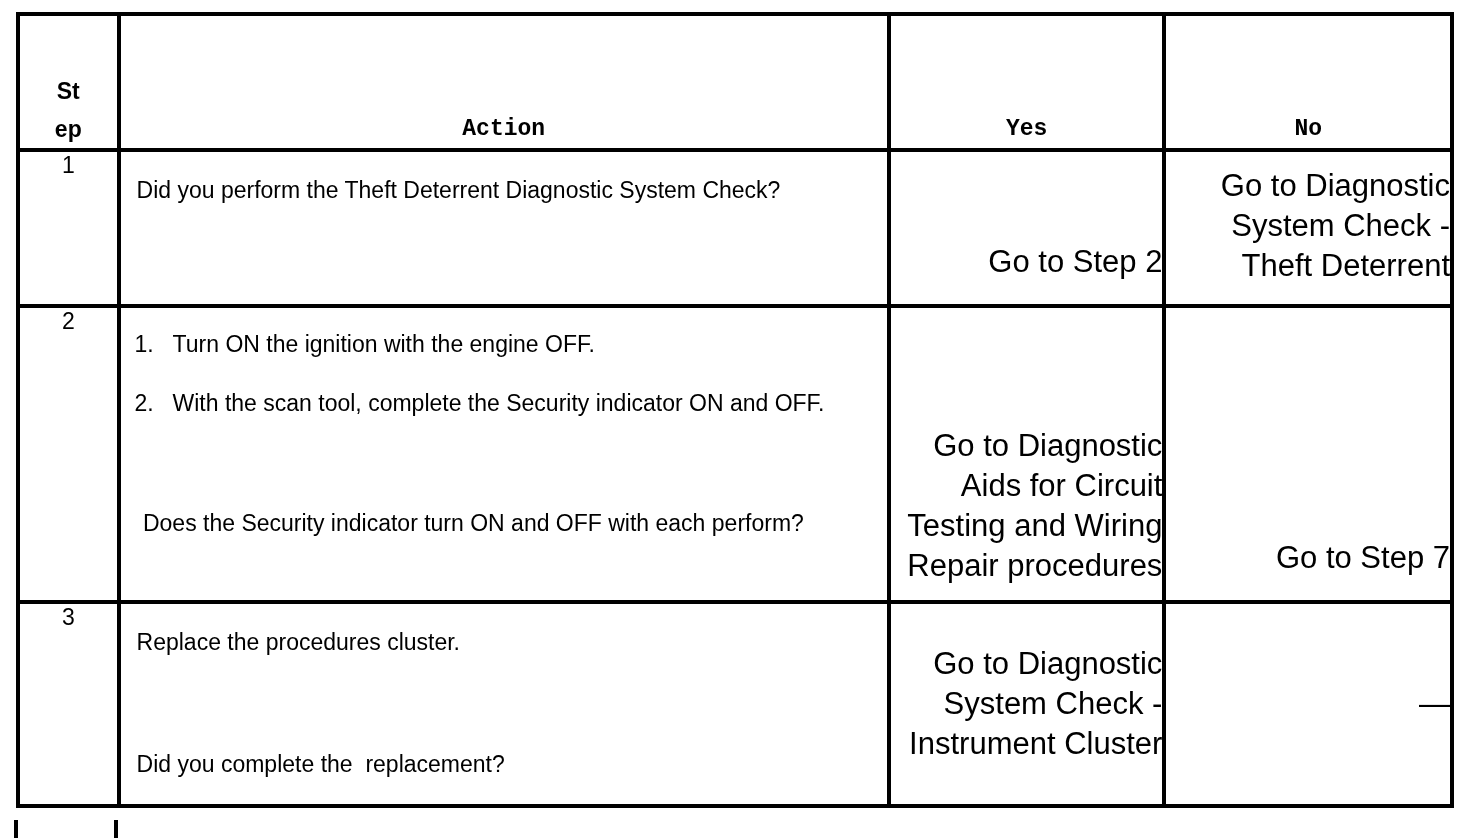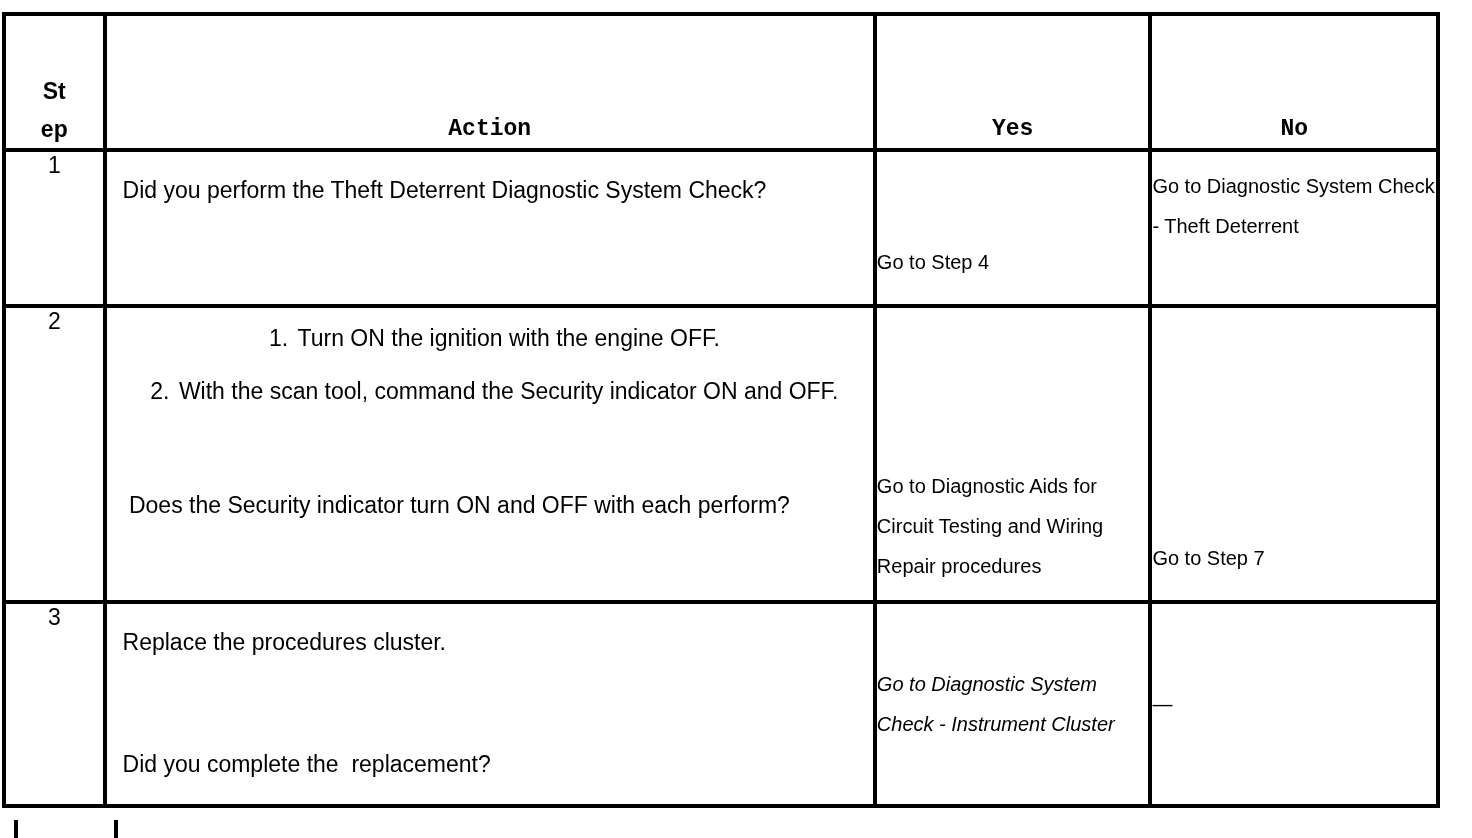--- a/index.html
+++ b/index.html
@@ -18,21 +18,21 @@
   #page {
     position: relative;
     width: 1472px;
     height: 838px;
     background: #ffffff;
   }
 
   
   table.diag {
     position: absolute;
-    left: 2px;
+    left: 16px;
     top: 12px;
     width: 1438px;
     border-collapse: collapse;
     table-layout: fixed;
     background: #ffffff;
   }
   table.diag td,
   table.diag th {
     border: 4px solid #000000;
     padding: 0;
@@ -71,49 +71,48 @@
     font-size: 23px;
   }
   td.cell-action {
     padding: 14px 18px 10px 18px;
     font-size: 23px;
     line-height: 45px;
     vertical-align: top;
     text-align: left;
   }
   td.cell-yes, td.cell-no {
-    text-align: left;
-    font-size: 20px;
+    text-align: right;
+    font-size: 31px;
     line-height: 40px;
     padding: 12px 10px 14px 10px;
   }
 
   
   tr.row-1 td.cell-yes { vertical-align: bottom; padding-bottom: 22px; }
   tr.row-1 td.cell-no  { vertical-align: top;    padding-top: 14px; }
   tr.row-2 td.cell-yes { vertical-align: bottom; padding-bottom: 14px; }
   tr.row-2 td.cell-no  { vertical-align: bottom; padding-bottom: 22px; }
-  tr.row-3 td.cell-yes { vertical-align: middle; font-style: italic; }
+  tr.row-3 td.cell-yes { vertical-align: middle; }
   tr.row-3 td.cell-no  { vertical-align: middle; }
 
   tr.row-1 { height: 156px; }
   tr.row-2 { height: 296px; }
   tr.row-3 { height: 204px; }
 
   
   ol.steplist {
     list-style: none;
     margin: 0;
     padding: 0;
   }
   ol.steplist li {
-    margin: 8px;
+    margin: 14px;
     padding: 0;
     text-indent: 0;
-    text-align: center;
   }
   .num { display: inline-block; width: 38px; }
 
   p.para {
     margin: 16px;
   }
   p.spacer {
     margin: 0;
     height: 45px;
   }
@@ -153,30 +152,30 @@
         <th class="h-no">No</th>
       </tr>
     </thead>
     <tbody>
 
       <tr class="row-1">
         <td class="cell-step">1</td>
         <td class="cell-action">
           <p class="para">Did you perform the Theft Deterrent Diagnostic System Check?</p>
         </td>
-        <td class="cell-yes">Go to Step 4</td>
+        <td class="cell-yes">Go to Step 2</td>
         <td class="cell-no">Go to Diagnostic System Check - Theft Deterrent</td>
       </tr>
 
       <tr class="row-2">
         <td class="cell-step">2</td>
         <td class="cell-action">
           <ol class="steplist">
             <li><span class="num">1.</span><span>Turn ON the ignition with the engine OFF.</span></li>
-            <li><span class="num">2.</span><span>With the scan tool, command the Security indicator ON and OFF.</span></li>
+            <li><span class="num">2.</span><span>With the scan tool, complete the Security indicator ON and OFF.</span></li>
           </ol>
           <p class="spacer"></p>
           <p class="para lead-space"> Does the Security indicator turn ON and OFF with each perform?</p>
         </td>
         <td class="cell-yes">Go to Diagnostic Aids for Circuit Testing and Wiring Repair procedures</td>
         <td class="cell-no">Go to Step 7</td>
       </tr>
 
       <tr class="row-3">
         <td class="cell-step">3</td>

